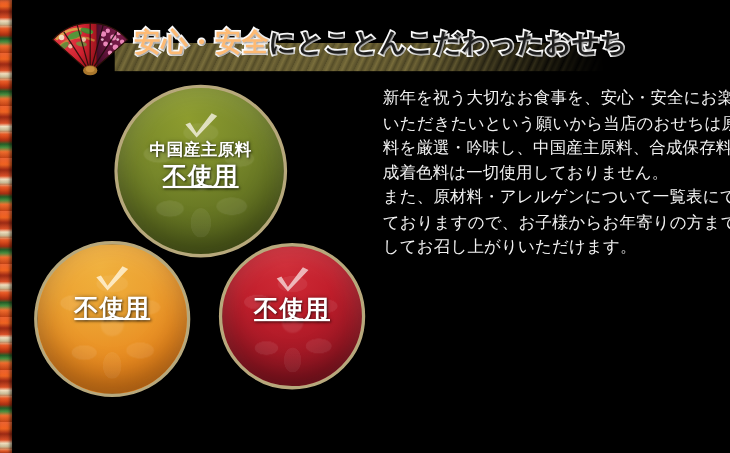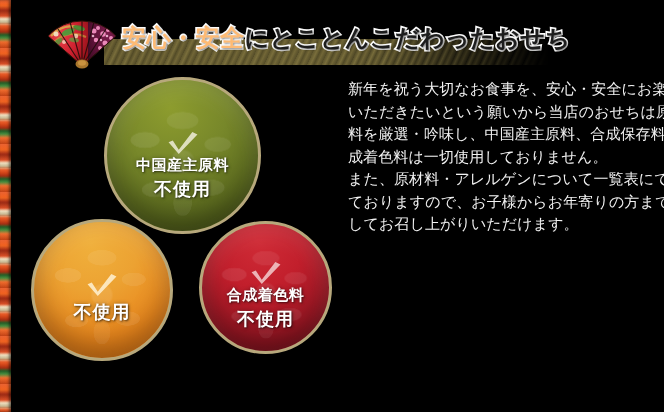--- a/index.html
+++ b/index.html
@@ -137,21 +137,21 @@
     border-radius: 50%;
     box-sizing: border-box;
     border: 3px solid #b7a87c;
     box-shadow:
       0 4px 12px rgba(0,0,0,0.75),
       inset 0 -14px 26px rgba(0,0,0,0.30),
       inset 0 10px 20px rgba(255,255,255,0.10);
     display: flex;
     flex-direction: column;
     align-items: center;
-    justify-content: center;
+    justify-content: flex-start;
     overflow: hidden;
   }
   .badge::before {
     
     content: "";
     position: absolute;
     left: 50%;
     top: 54%;
     transform: translate(-50%, -50%);
     width: 78%;
@@ -183,24 +183,25 @@
     font-family: "DejaVu Serif", "Liberation Serif", serif;
     font-weight: bold;
     text-shadow: 1px 1px 2px rgba(0,0,0,0.55), 0 0 4px rgba(0,0,0,0.35);
   }
   .badge-line1 {
     font-size: 15px;
     line-height: 19px;
     letter-spacing: 0.5px;
   }
   .badge-line2 {
-    font-size: 18px;
+    font-size: 22px;
     line-height: 26px;
     letter-spacing: 1px;
     margin-top: 1px;
+    text-decoration: underline;
   }
 
   
   #badge-green {
     left: 104px;
     top: 77px;
     width: 157px;
     height: 157px;
     background:
       radial-gradient(circle at 42% 18%, #8d9c2e 0%, #77872a 38%, #5d6c1f 70%, #3e4a13 100%);
@@ -343,21 +344,20 @@
     <div class="badge-lines">
       <div class="badge-line2">不使用</div>
     </div>
   </div>
 
   <div class="badge" id="badge-red">
     <svg class="badge-check" viewBox="0 0 40 30">
       <path d="M3,14 L8,12 L15,23 L31,2 L37,5 L15,28 Z" fill="#f7dcdc" opacity="0.85"></path>
     </svg>
     <div class="badge-lines">
-      <div class="badge-line1">合成着色料</div>
       <div class="badge-line2">不使用</div>
     </div>
   </div>
 
   <div class="body-copy">
     <p>新年を祝う大切なお食事を、安心・安全にお楽しみ</p>
     <p>いただきたいという願いから当店のおせちは原材</p>
     <p>料を厳選・吟味し、中国産主原料、合成保存料、合</p>
     <p>成着色料は一切使用しておりません。</p>
     <p>また、原材料・アレルゲンについて一覧表にて明記し</p>

